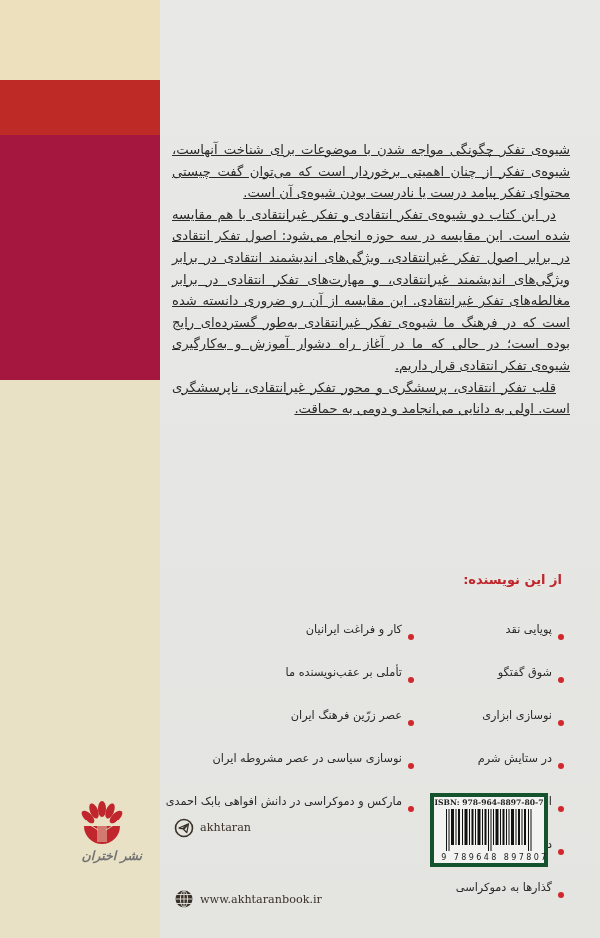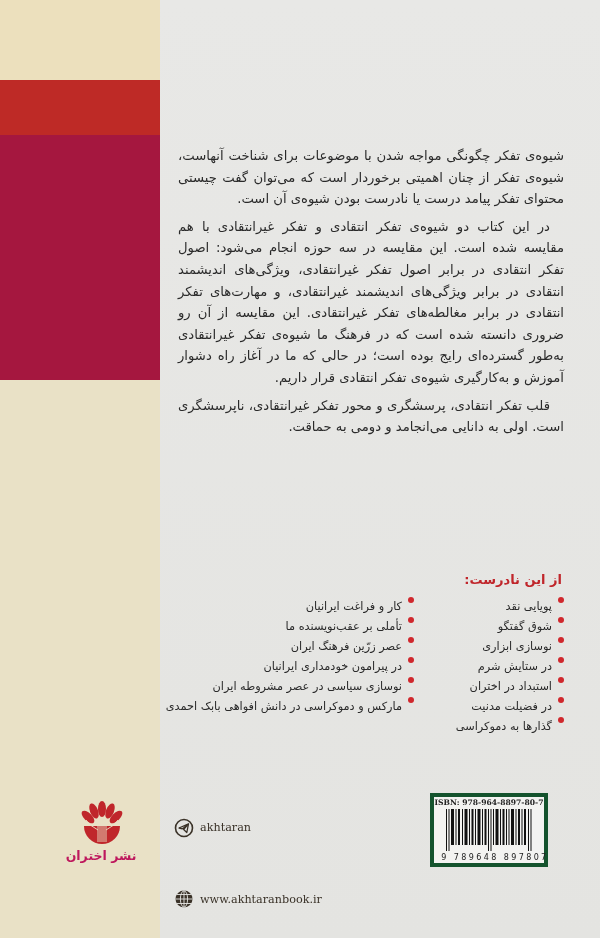--- a/index.html
+++ b/index.html
@@ -16,33 +16,33 @@
     .band-cream-bottom { top: 380px; height: 558px; background: #e9e1c6; }
     .right-panel {
       position: absolute; left: 160px; top: 0; width: 440px; height: 938px;
       background: linear-gradient(180deg, #e8e8e6 0%, #e4e4e1 100%);
     }
     .blurb {
       position: absolute; left: 172px; top: 139px; width: 398px;
       direction: rtl; text-align: justify; text-align-last: right;
       font-size: 13.2px; line-height: 21.6px; color: #2a2a2a;
     }
-    .blurb p { margin: 6px; }
+    .blurb p { margin: 0; text-decoration: underline; }
     .blurb p.indent { text-indent: 14px; }
     .list-heading {
       position: absolute; right: 38px; top: 572px;
       direction: rtl; font-size: 13px; font-weight: bold; color: #c0262b;
     }
     .books-col {
       position: absolute; direction: rtl; top: 597px;
       font-size: 11.3px; line-height: 20px; color: #2a2a2a;
     }
     .books-col.c1 { right: 36px; width: 150px; }
     .books-col.c2 { right: 186px; width: 250px; }
-    .book { display: flex; align-items: flex-start; white-space: nowrap; }
+    .book { display: flex; align-items: flex-end; white-space: nowrap; margin-top: 23px; }
     .bullet {
       width: 6px; height: 6px; border-radius: 50%; background: #d0282d;
       margin-left: 6px; flex: 0 0 auto;
     }
     .contacts { position: absolute; left: 174px; top: 768px; }
     .contact {
       display: flex; align-items: center; height: 23.5px;
       font-family: "DejaVu Serif", serif; font-size: 11.2px; color: #3a3228; margin-top: 48px;
     }
     .contact .ic { width: 20px; height: 20px; margin-right: 6px; }
@@ -54,43 +54,43 @@
       position: absolute; left: 0; top: 1px; width: 110px; text-align: center;
       font-family: "DejaVu Serif", serif; font-weight: bold; font-size: 7.6px; color: #222;
     }
     .bars { position: absolute; left: 12px; top: 12px; width: 86px; height: 42px; }
     .barnum {
       position: absolute; left: 0; bottom: 1px; width: 122px; text-align: center;
       font-family: "DejaVu Sans", sans-serif; font-size: 8px; letter-spacing: 2.4px; color: #222;
     }
     .logo { position: absolute; left: 80px; top: 800px; width: 44px; height: 44px; }
     .logo-text {
-      position: absolute; left: 60px; top: 848px; width: 82px; text-align: center;
-      direction: rtl; font-size: 12.5px; font-weight: bold; color: #be185d;
+      position: absolute; left: 60px; top: 848px; width: 82px; text-align: right;
+      direction: rtl; font-size: 12.5px; font-weight: bold; color: #737373; font-style: italic;
     }
   </style>
 </head>
 <body>
 
 <div class="left-strip">
   <div class="band band-cream-top"></div>
   <div class="band band-red"></div>
   <div class="band band-crimson"></div>
   <div class="band band-cream-bottom"></div>
 </div>
 
 <div class="right-panel"></div>
 
 <div class="blurb">
   <p>شیوه‌ی تفکر چگونگی مواجه شدن با موضوعات برای شناخت آنهاست، شیوه‌ی تفکر از چنان اهمیتی برخوردار است که می‌توان گفت چیستی محتوای تفکر پیامد درست یا نادرست بودن شیوه‌ی آن است.</p>
   <p class="indent">در این کتاب دو شیوه‌ی تفکر انتقادی و تفکر غیرانتقادی با هم مقایسه شده است. این مقایسه در سه حوزه انجام می‌شود: اصول تفکر انتقادی در برابر اصول تفکر غیرانتقادی، ویژگی‌های اندیشمند انتقادی در برابر ویژگی‌های اندیشمند غیرانتقادی، و مهارت‌های تفکر انتقادی در برابر مغالطه‌های تفکر غیرانتقادی. این مقایسه از آن رو ضروری دانسته شده است که در فرهنگ ما شیوه‌ی تفکر غیرانتقادی به‌طور گسترده‌ای رایج بوده است؛ در حالی که ما در آغاز راه دشوار آموزش و به‌کارگیری شیوه‌ی تفکر انتقادی قرار داریم.</p>
   <p class="indent">قلب تفکر انتقادی، پرسشگری و محور تفکر غیرانتقادی، ناپرسشگری است. اولی به دانایی می‌انجامد و دومی به حماقت.</p>
 </div>
 
-<div class="list-heading">از این نادرست:</div>
+<div class="list-heading">از این نویسنده:</div>
 
 <div class="books-col c1">
   <div class="book">
       <span class="bullet"></span>
       <span>پویایی نقد</span>
     </div>
   <div class="book">
       <span class="bullet"></span>
       <span>شوق گفتگو</span>
     </div>
@@ -121,24 +121,20 @@
       <span class="bullet"></span>
       <span>کار و فراغت ایرانیان</span>
     </div>
   <div class="book">
       <span class="bullet"></span>
       <span>تأملی بر عقب‌نویسنده ما</span>
     </div>
   <div class="book">
       <span class="bullet"></span>
       <span>عصر زرّین فرهنگ ایران</span>
-    </div>
-  <div class="book">
-      <span class="bullet"></span>
-      <span>در پیرامون خودمداری ایرانیان</span>
     </div>
   <div class="book">
       <span class="bullet"></span>
       <span>نوسازی سیاسی در عصر مشروطه ایران</span>
     </div>
   <div class="book">
       <span class="bullet"></span>
       <span>مارکس و دموکراسی در دانش افواهی بابک احمدی</span>
     </div>
 </div>

